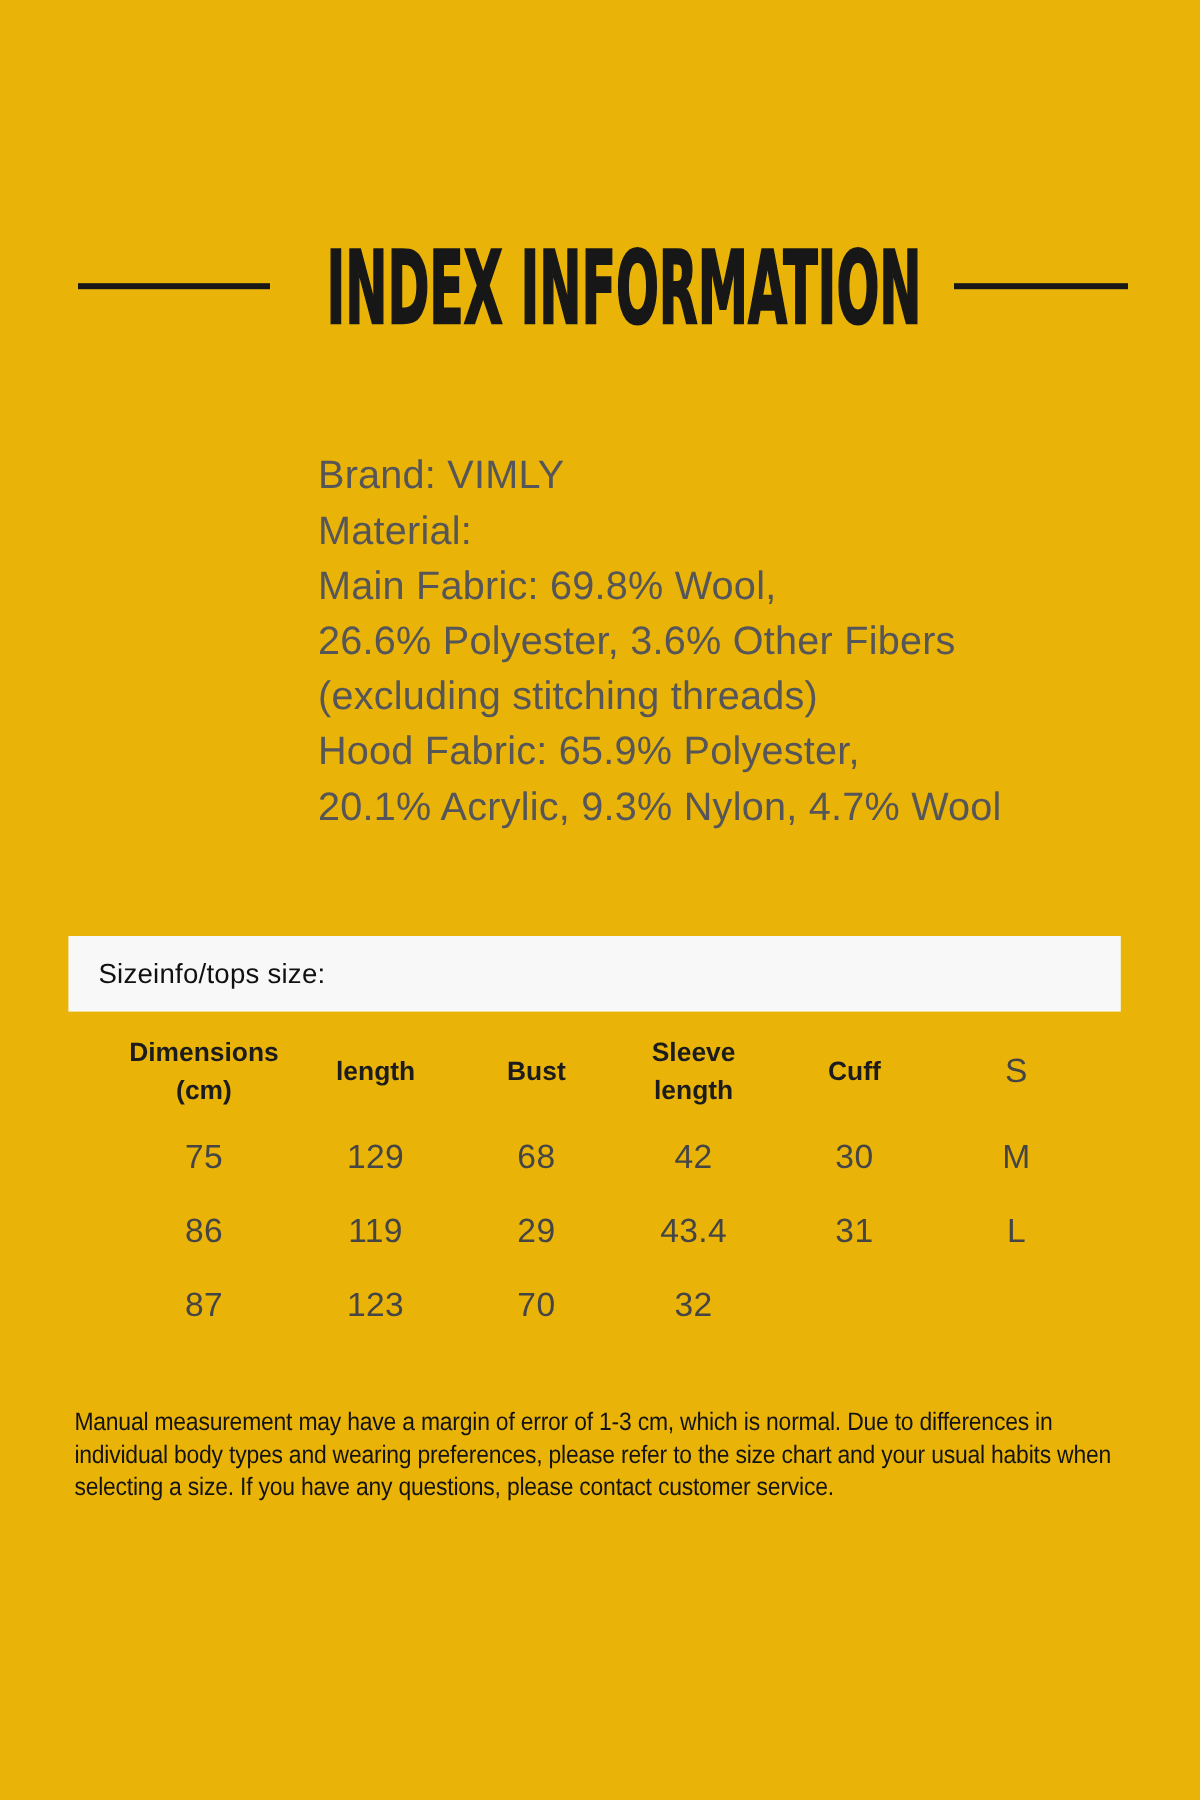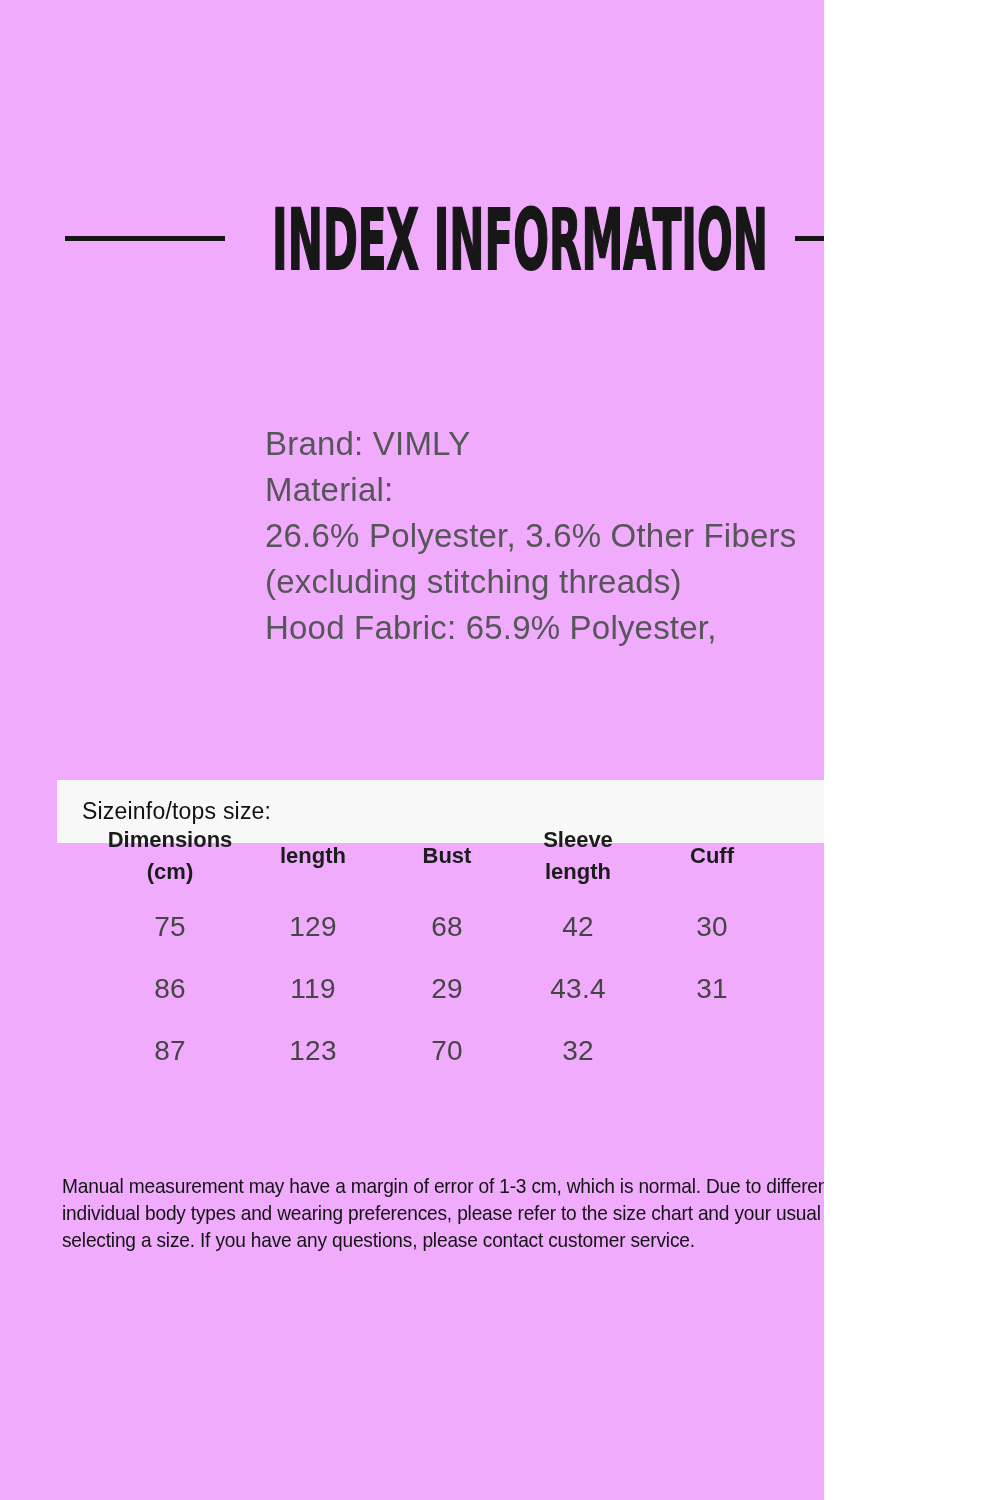--- a/index.html
+++ b/index.html
@@ -1,19 +1,19 @@
 <!DOCTYPE html>
 <html><head>
 <meta charset="utf-8">
 <style>
   html,body{margin:0;padding:0;background:#ffffff;}
   .canvas{
     position:relative;
-    width:824px;height:1500px;
-    background:#f0abfc;
+    width:1000px;height:1500px;
+    background:#eab308;
     font-family:"Liberation Sans",sans-serif;
     overflow:hidden;
   }
 
   
   .rule{position:absolute;height:5px;background:#171717;}
   .rule-left{left:65px;top:236px;width:160px;}
   .rule-right{left:795px;top:236px;width:145px;}
   .title-svg{position:absolute;left:268px;top:200px;width:504px;height:84px;}
   .title-svg text{
@@ -22,35 +22,35 @@
     font-size:84px;
     fill:#171717;
     stroke:#171717;
     stroke-width:2px;
   }
 
   
   .product-info{
     position:absolute;left:265px;top:373px;
     font-size:33px;line-height:46px;color:#565658;
-    letter-spacing:.2px;white-space:nowrap;margin-top:48px;
+    letter-spacing:.2px;white-space:nowrap;
   }
 
   
   .size-heading-box{
     position:absolute;left:57px;top:780px;width:877px;height:63px;
     background:#f8f8f8;display:flex;align-items:center;
   }
   .size-heading-box span{
     padding-left:25px;font-size:23px;font-weight:normal;color:#111;
     letter-spacing:.2px;
   }
 
   .size-table{
-    position:absolute;left:65px;top:816px;width:818px;
+    position:absolute;left:65px;top:853px;width:818px;
     display:grid;
     grid-template-columns:210px 76px 192px 70px 198px 72px;
     grid-template-rows:80px 62px 62px 62px;
   }
   .size-table .cell{
     display:flex;align-items:center;justify-content:center;
     text-align:center;overflow:visible;
   }
   .size-table .th{
     font-weight:bold;font-size:22px;color:#1c1c1c;line-height:1.45;
@@ -77,23 +77,25 @@
 
   <div class="rule rule-left"></div>
   <svg class="title-svg" viewBox="0 0 504 84">
     <text x="252" y="69" text-anchor="middle" textLength="496" lengthAdjust="spacingAndGlyphs">INDEX INFORMATION</text>
   </svg>
   <div class="rule rule-right"></div>
 
   <div class="product-info">
     <div>Brand: VIMLY</div>
     <div>Material:</div>
+    <div>Main Fabric: 69.8% Wool,</div>
     <div>26.6% Polyester, 3.6% Other Fibers</div>
     <div>(excluding stitching threads)</div>
     <div>Hood Fabric: 65.9% Polyester,</div>
+    <div>20.1% Acrylic, 9.3% Nylon, 4.7% Wool</div>
   </div>
 
   <div class="size-heading-box">
     <span>Sizeinfo/tops size:</span>
   </div>
 
   <div class="size-table">
 
     <div class="cell th c1">
         <span>Dimensions (cm)</span>

